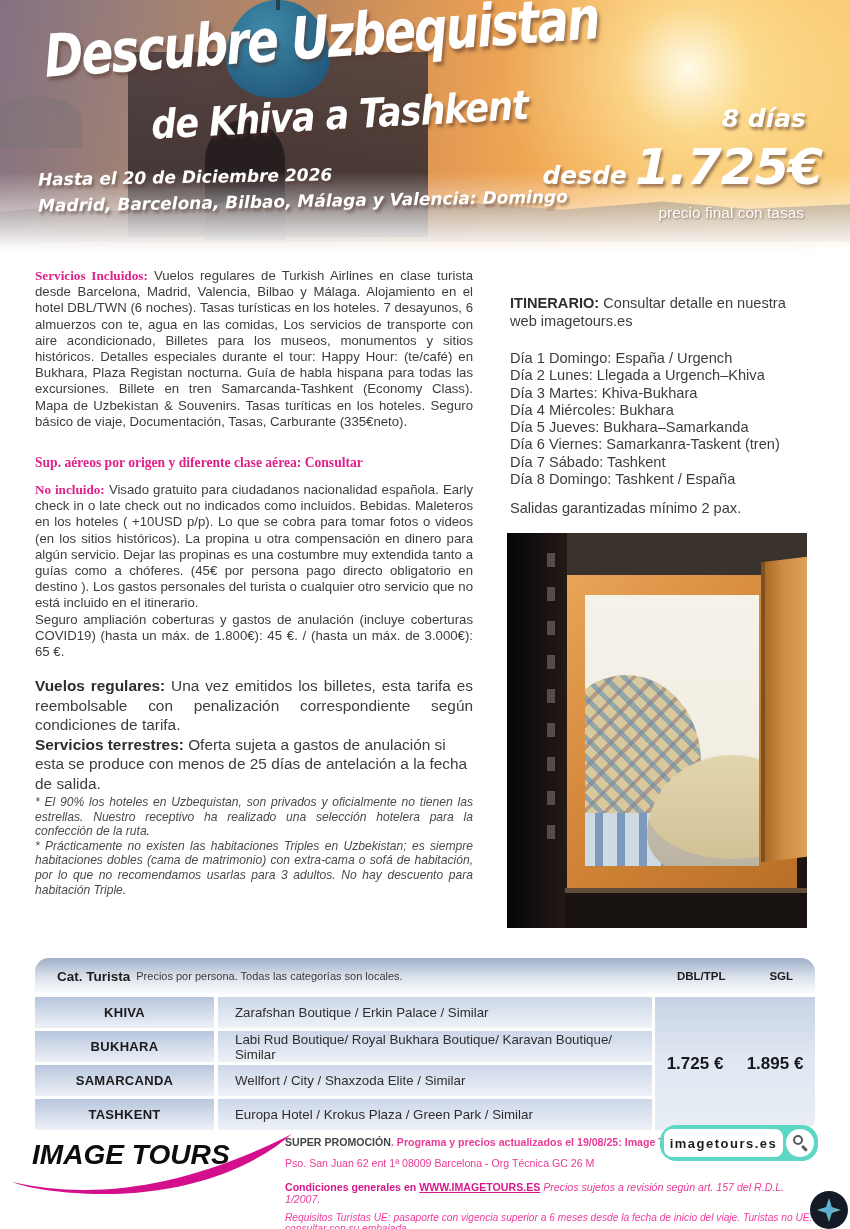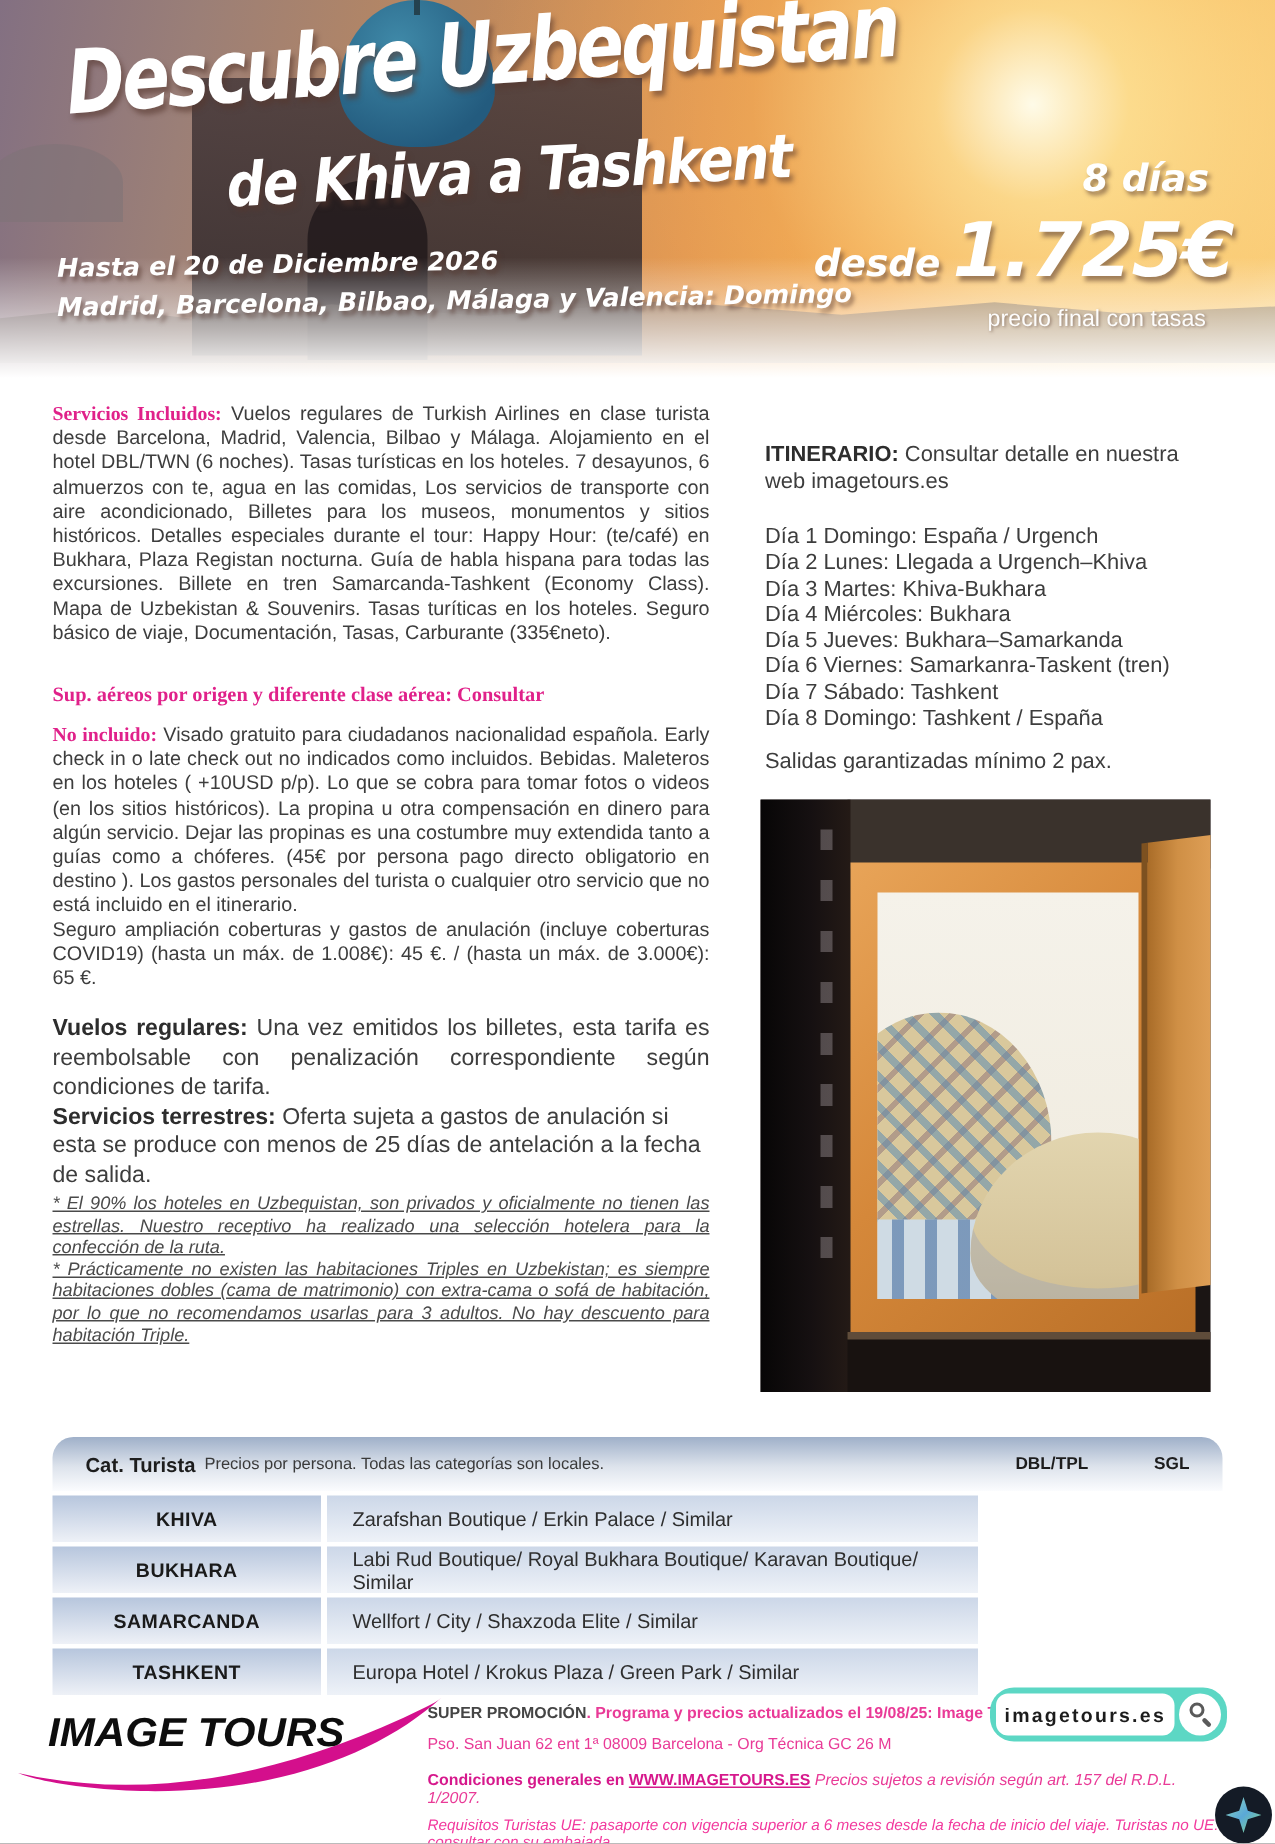--- a/index.html
+++ b/index.html
@@ -48,21 +48,21 @@
   
   .blk { position:absolute; }
   .just { text-align:justify; }
   .lead-pink { color:#e0218a; font-weight:700;font-family:Liberation Serif, serif; }
   .lead-dark { color:#2d2d2d; font-weight:700; }
   .svc { left:35px; top:268px; width:438px; font-size:13.2px; line-height:16.2px; }
   .sup { left:35px; top:455px; width:438px; font-size:13.6px; }
   .noincl { left:35px; top:482px; width:438px; font-size:13.2px; line-height:16.2px; }
   .vuelos { left:35px; top:676px; width:438px; font-size:15.4px; line-height:19.6px; }
   .notes { left:35px; top:795px; width:438px; font-size:12.1px; line-height:14.6px; font-style:italic; color:#4a4a4a; }
-  .notes p { margin:0;text-decoration:underline; }
+  .notes p { margin:0; }
   .itin { left:510px; top:295px; width:306px; font-size:14.6px; line-height:17.5px; }
   .days { left:510px; top:350px; width:320px; font-size:14.6px; line-height:17.3px; white-space:nowrap; }
   .salidas { left:510px; top:500px; width:306px; font-size:14.6px; }
   
   .photo { position:absolute; left:507px; top:533px; width:300px; height:395px;
     background:#1b1514; overflow:hidden; }
   .ph-top { position:absolute; left:58px; top:0; right:0; height:46px; background:#3a322c; }
   .ph-left { position:absolute; left:0; top:0; width:60px; bottom:0;
     background:linear-gradient(90deg,#070606 0%,#151011 55%,#241a16 100%); }
   .ph-left-hl { position:absolute; left:40px; top:20px; width:8px; height:290px;
@@ -170,21 +170,21 @@
     </div>
     <div class="hdr-pricenote">precio final con tasas</div>
   </div>
 
   <p class="blk svc just"><span class="lead-pink">Servicios Incluidos:</span><span> Vuelos regulares de Turkish Airlines en clase turista desde Barcelona, Madrid, Valencia, Bilbao y Málaga. Alojamiento en el hotel DBL/TWN (6 noches). Tasas turísticas en los hoteles. 7 desayunos, 6 almuerzos con te, agua en las comidas, Los servicios de transporte con aire acondicionado, Billetes para los museos, monumentos y sitios históricos. Detalles especiales durante el tour: Happy Hour: (te/café) en Bukhara, Plaza Registan nocturna. Guía de habla hispana para todas las excursiones. Billete en tren Samarcanda-Tashkent (Economy Class). Mapa de Uzbekistan &amp; Souvenirs. Tasas turíticas en los hoteles. Seguro básico de viaje, Documentación, Tasas, Carburante (335€neto).</span></p>
 
   <p class="blk sup lead-pink">Sup. aéreos por origen y diferente clase aérea: Consultar</p>
 
   <div class="blk noincl just">
     <p><span class="lead-pink">No incluido:</span><span> Visado gratuito para ciudadanos nacionalidad española. Early check in o late check out no indicados como incluidos. Bebidas. Maleteros en los hoteles ( +10USD p/p). Lo que se cobra para tomar fotos o videos (en los sitios históricos). La propina u otra compensación en dinero para algún servicio. Dejar las propinas es una costumbre muy extendida tanto a guías como a chóferes. (45€ por persona pago directo obligatorio en destino ). Los gastos personales del turista o cualquier otro servicio que no está incluido en el itinerario.</span></p>
-    <p>Seguro ampliación coberturas y gastos de anulación (incluye coberturas COVID19)  (hasta un máx. de 1.008€): 45 €. / (hasta un máx. de 3.000€): 65 €.</p>
+    <p>Seguro ampliación coberturas y gastos de anulación (incluye coberturas COVID19)  (hasta un máx. de 1.800€): 45 €. / (hasta un máx. de 3.000€): 65 €.</p>
   </div>
 
   <div class="blk vuelos">
     <p class="just"><span class="lead-dark">Vuelos regulares:</span><span> Una vez emitidos los billetes, esta tarifa es reembolsable con penalización correspondiente según condiciones de tarifa.</span></p>
     <p><span class="lead-dark">Servicios terrestres:</span><span> Oferta sujeta a gastos de anulación si esta se produce con menos de 25 días de antelación a la fecha de salida.</span></p>
   </div>
 
   <div class="blk notes just">
     <p>* El 90% los hoteles en Uzbequistan, son privados y oficialmente no tienen las estrellas. Nuestro receptivo ha realizado una selección hotelera para la confección de la ruta.</p>
     <p>* Prácticamente no existen las habitaciones Triples en Uzbekistan; es siempre habitaciones dobles (cama de matrimonio) con extra-cama o sofá de habitación, por lo que no recomendamos usarlas para 3 adultos. No hay descuento para habitación Triple.</p>
@@ -240,20 +240,24 @@
       </div>
       <div class="trow">
         <div class="tcity">SAMARCANDA</div>
         <div class="thotels">Wellfort / City / Shaxzoda Elite / Similar</div>
       </div>
       <div class="trow">
         <div class="tcity">TASHKENT</div>
         <div class="thotels">Europa Hotel / Krokus Plaza / Green Park / Similar</div>
       </div>
     </div>
+    <div class="tbl-price">
+      <span class="tprice">1.725 €</span>
+      <span class="tprice">1.895 €</span>
+    </div>
   </div>
 
   <div class="logo">
     <svg class="logo-swoosh" width="300" height="70" viewBox="0 0 300 70">
       <path d="M10,52 C90,70 180,58 282,8 C286,6 290,4 292,2 C250,40 180,66 92,64 C60,63 28,59 10,52 Z" fill="#d40f8c"></path>
     </svg>
     <div class="logo-text">IMAGE TOURS</div>
   </div>
 
   <div class="ft-lines">

